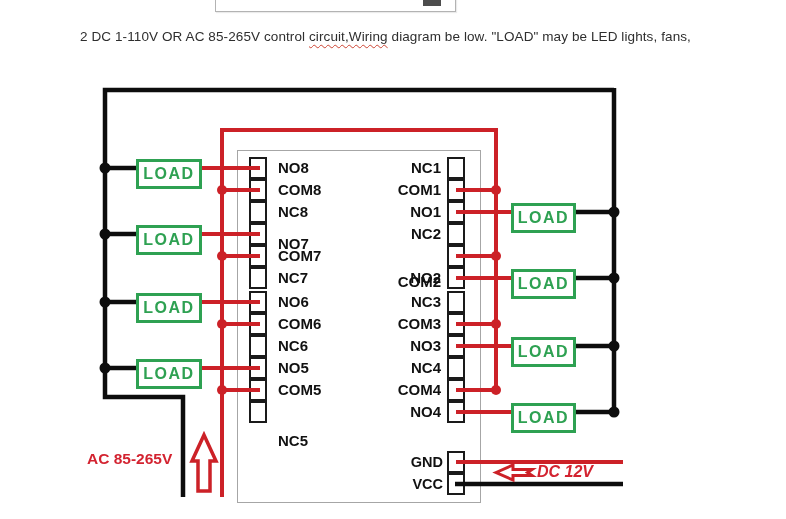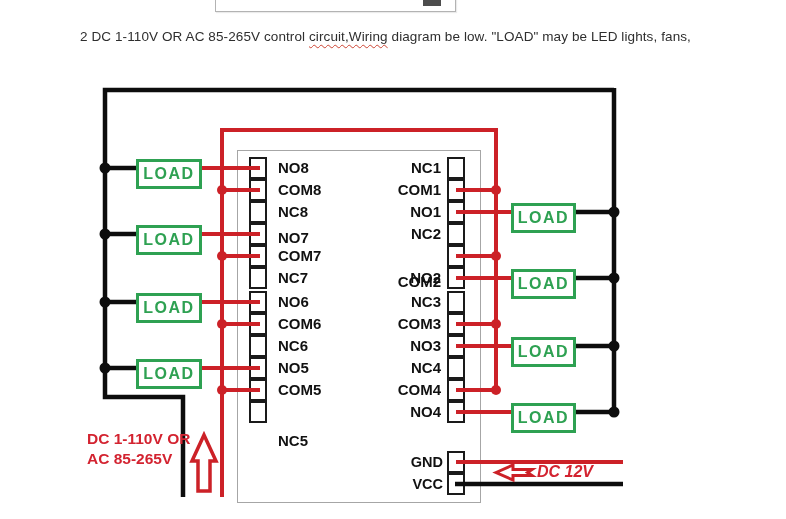--- a/index.html
+++ b/index.html
@@ -86,21 +86,21 @@
       <div class="tlabel right" style="right: 345px; top: 158px;">NC1</div>
       <div class="term" style="left: 249px; top: 179px;"></div>
       <div class="tlabel" style="left: 278px; top: 180px;">COM8</div>
       <div class="term" style="left: 447px; top: 179px;"></div>
       <div class="tlabel right" style="right: 345px; top: 180px;">COM1</div>
       <div class="term" style="left: 249px; top: 201px;"></div>
       <div class="tlabel" style="left: 278px; top: 202px;">NC8</div>
       <div class="term" style="left: 447px; top: 201px;"></div>
       <div class="tlabel right" style="right: 345px; top: 202px;">NO1</div>
       <div class="term" style="left: 249px; top: 223px;"></div>
-      <div class="tlabel" style="left: 278px; top: 228px;">NO7</div>
+      <div class="tlabel" style="left: 278px; top: 234px;">NO7</div>
       <div class="term" style="left: 447px; top: 223px;"></div>
       <div class="tlabel right" style="right: 345px; top: 224px;">NC2</div>
       <div class="term" style="left: 249px; top: 245px;"></div>
       <div class="tlabel" style="left: 278px; top: 246px;">COM7</div>
       <div class="term" style="left: 447px; top: 245px;"></div>
       <div class="tlabel right" style="right: 345px; top: 246px; margin-top: 26px;">COM2</div>
       <div class="term" style="left: 249px; top: 267px;"></div>
       <div class="tlabel" style="left: 278px; top: 268px;">NC7</div>
       <div class="term" style="left: 447px; top: 267px;"></div>
       <div class="tlabel right" style="right: 345px; top: 268px;">NO2</div>
@@ -196,17 +196,16 @@
       <div class="load-box" style="left: 136px; top: 153px; width: 66px; height: 30px;">LOAD</div>
       <div class="load-box" style="left: 136px; top: 219px; width: 66px; height: 30px;">LOAD</div>
       <div class="load-box" style="left: 136px; top: 287px; width: 66px; height: 30px;">LOAD</div>
       <div class="load-box" style="left: 136px; top: 353px; width: 66px; height: 30px;">LOAD</div>
       <div class="load-box" style="left: 511px; top: 197px; width: 65px; height: 30px;">LOAD</div>
       <div class="load-box" style="left: 511px; top: 263px; width: 65px; height: 30px;">LOAD</div>
       <div class="load-box" style="left: 511px; top: 331px; width: 65px; height: 30px;">LOAD</div>
       <div class="load-box" style="left: 511px; top: 397px; width: 65px; height: 30px;">LOAD</div>
     </div>
 
-  <div class="src-text" style="top:430px;">DC 1-110V OR</div>
   <div class="src-text" style="top:450px;">AC 85-265V</div>
   <div class="dc12v-text">DC 12V</div>
 
 </div>
 
 </body></html>

